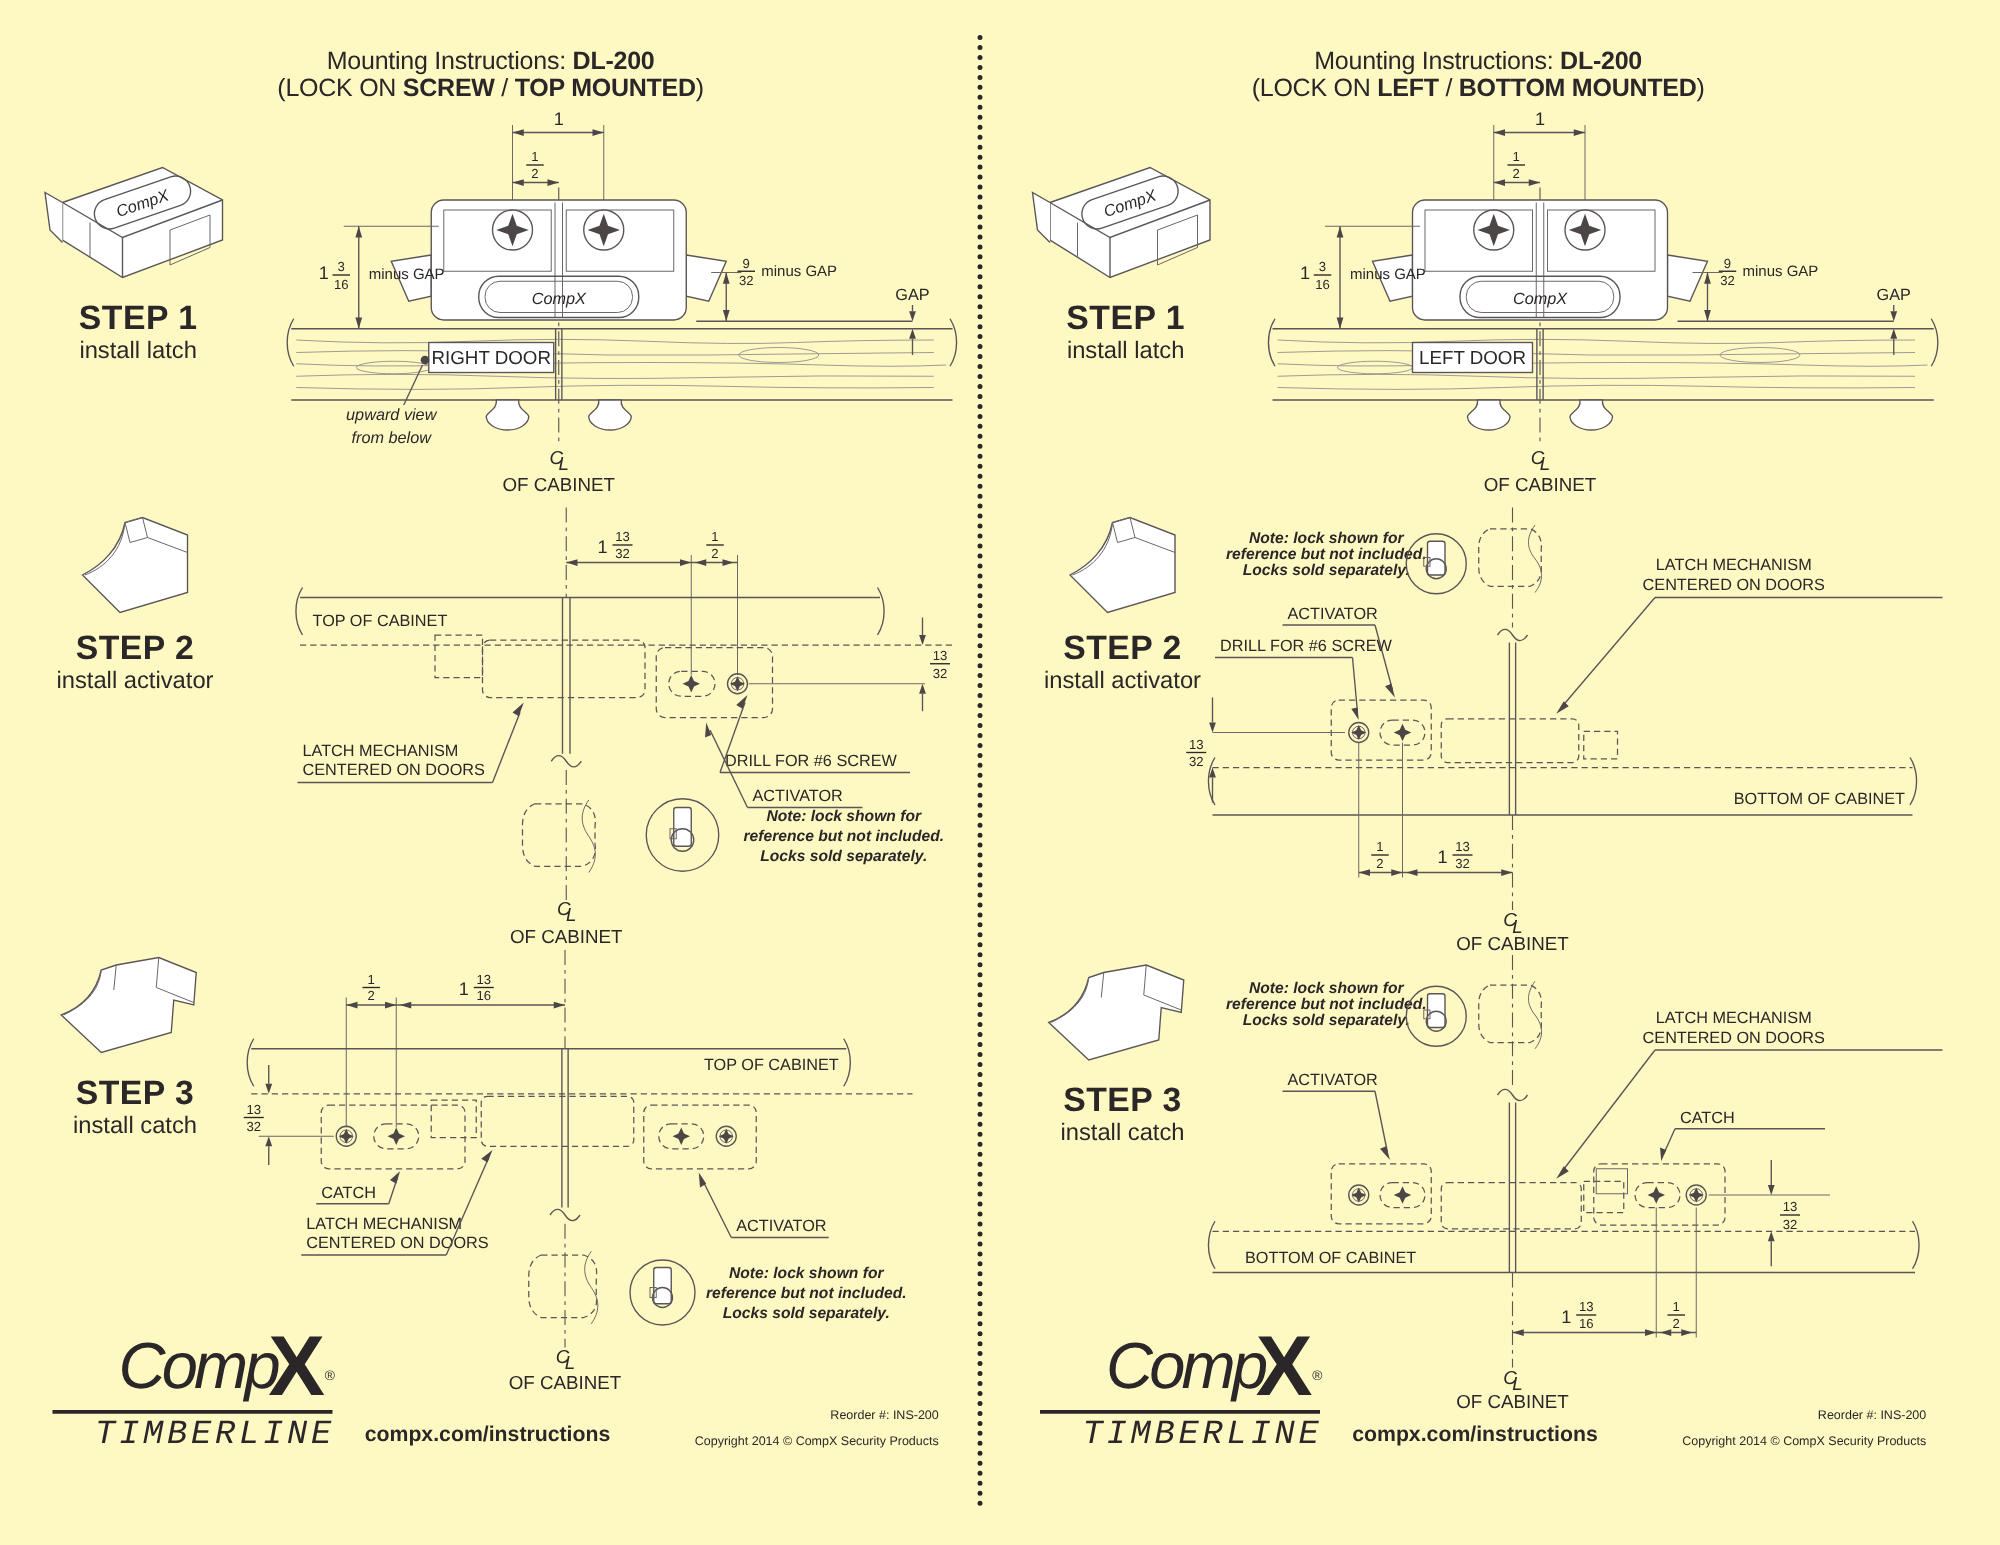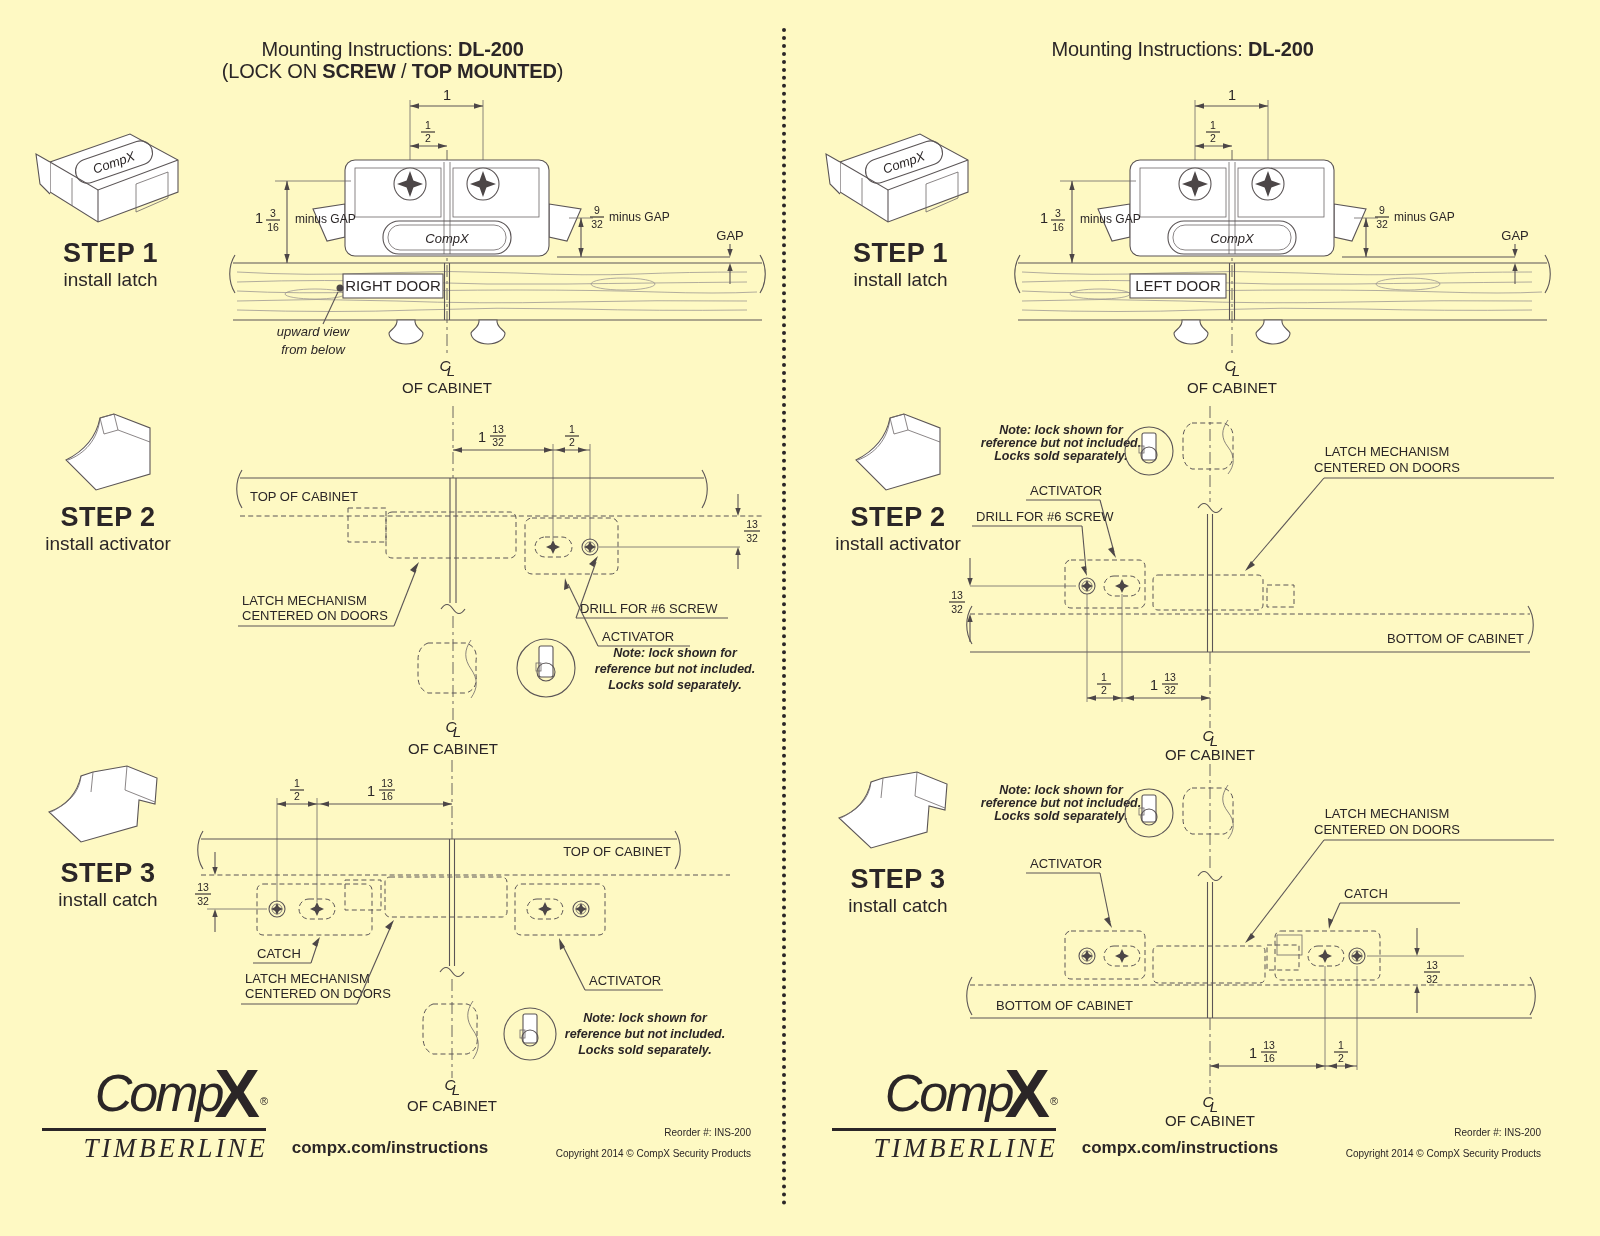--- a/index.html
+++ b/index.html
@@ -29,21 +29,21 @@
 .t11{font-size:10.5px}.t12{font-size:12px}.t13{font-size:13px}.t14{font-size:14.5px}.t15{font-size:15px}
 .it{font-style:italic}
 .nt{font-size:12.5px;font-style:italic;font-weight:700}
 .mid{text-anchor:middle}.end{text-anchor:end}
 .flogo{position:absolute;left:40px;top:1058px;width:228px;text-align:right}
 .lrow{position:relative;line-height:70px;height:70px;white-space:nowrap}
 .lcomp{font-style:italic;font-size:52px;letter-spacing:-3px}
 .lx{font-weight:900;font-size:68px;margin-left:-7px;vertical-align:-6px}
 .lreg{font-size:11px;vertical-align:6px}
 .lrule{border-top:3px solid #2b2627;margin:0 2px 2px 2px}
-.lsub{font-family:Liberation Serif, serif;font-style:italic;font-size:27px;letter-spacing:3px}
+.lsub{font-family:Liberation Mono, monospace;font-style:italic;font-size:27px;letter-spacing:3px}
 .furl{position:absolute;left:270px;top:1138px;width:240px;text-align:center;font-weight:700;font-size:17px}
 .fright{position:absolute;right:34px;top:1122px;text-align:right;font-size:10px;line-height:21px}
 </style>
 </head>
 <body>
 
 <div class="sheet">
 <div class="divider"></div>
 
 <div class="panel left">
@@ -406,20 +406,21 @@
   <div class="fright">
     <div>Reorder #: INS-200</div>
     <div>Copyright 2014 © CompX Security Products</div>
   </div>
 </div>
 
 <div class="panel right">
 
   <div class="title">
     <div><span>Mounting Instructions: </span><b>DL-200</b></div>
+    <div><span>(LOCK ON </span><b>LEFT</b><span> / </span><b>BOTTOM MOUNTED</b><span>)</span></div>
   </div>
 
   <div class="step" style="left:18px;top:120px;width:185px">
     <svg class="icn" width="165" height="112" viewBox="0 0 165 112">
       <path class="ln wh" d="M22,42 L102,14 L150,40 L150,72 L70,102 L22,72 Z"></path>
       <path class="ln" d="M22,42 L70,70 L150,40"></path>
       <path class="ln" d="M70,70 L70,102"></path>
       <path class="ln wh" d="M22,42 L8,34 L12,64 L22,74"></path>
       <rect class="ln" x="46" y="30" width="80" height="24" rx="12" transform="rotate(-19 86 42)"></rect>
       <text class="it mid" transform="rotate(-19 86 43)" x="86" y="47" font-size="11">CompX</text>

